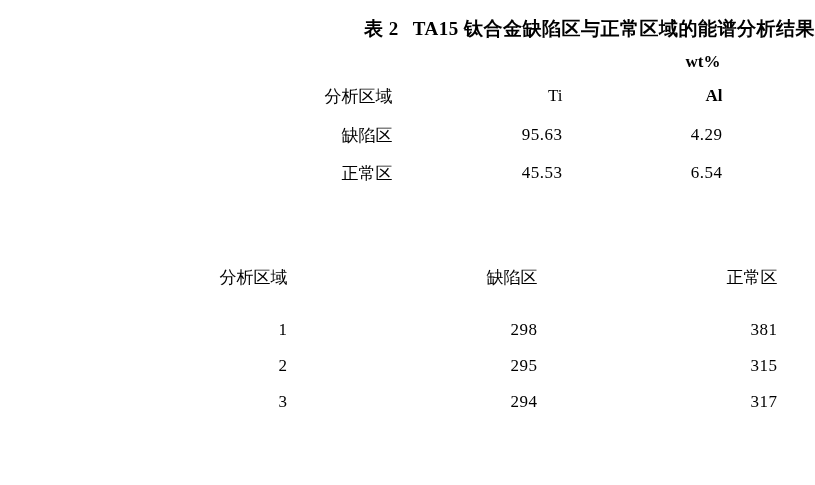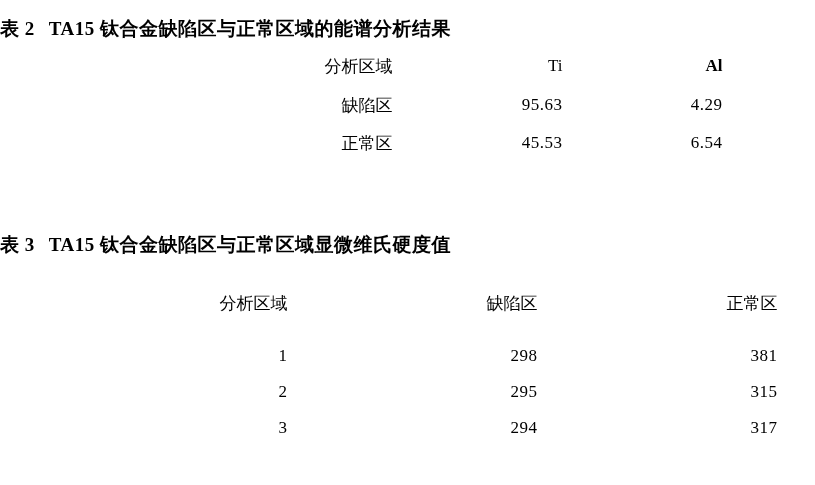--- a/index.html
+++ b/index.html
@@ -22,21 +22,21 @@
   }
 
   
   .block-table2 {
     position: absolute;
     left: 0;
     top: 0;
     width: 815px;
   }
   .caption {
-    text-align: left;
+    text-align: right;
     font-weight: bold;
     font-size: 19px;
     letter-spacing: 0.5px;
     font-family: "Liberation Serif", serif;
   }
   .caption .cap-num {
     margin-right: 14px;
   }
   .caption-2 {
     margin-top: 16px;
@@ -133,20 +133,21 @@
 <body>
 
 <div class="page">
 
   <div class="block-table2">
 
     <div class="caption caption-2">
       <span class="cap-num">表 2</span><span>TA15 钛合金缺陷区与正常区域的能谱分析结果</span>
     </div>
 
+    <div class="unit-line">wt%</div>
 
     <table class="doc-table t2">
       <thead>
         <tr class="hdr rule-top rule-mid">
           <th class="c1">分析区域</th>
           <th class="c2">Ti</th>
           <th class="c3">Al</th>
         </tr>
       </thead>
       <tbody>
@@ -159,23 +160,20 @@
           <td>正常区</td>
           <td class="num">45.53</td>
           <td class="num">6.54</td>
         </tr>
       </tbody>
     </table>
   </div>
 
   <div class="block-table3">
 
-    <div class="caption caption-3">
-      <span class="cap-num">表 3</span><span>TA15 钛合金缺陷区与正常区域显微维氏硬度值</span>
-    </div>
 
     <table class="doc-table t3">
       <thead>
         <tr class="hdr rule-top rule-mid">
           <th class="c1">分析区域</th>
           <th class="c2">缺陷区</th>
           <th class="c3">正常区</th>
         </tr>
       </thead>
       <tbody>

